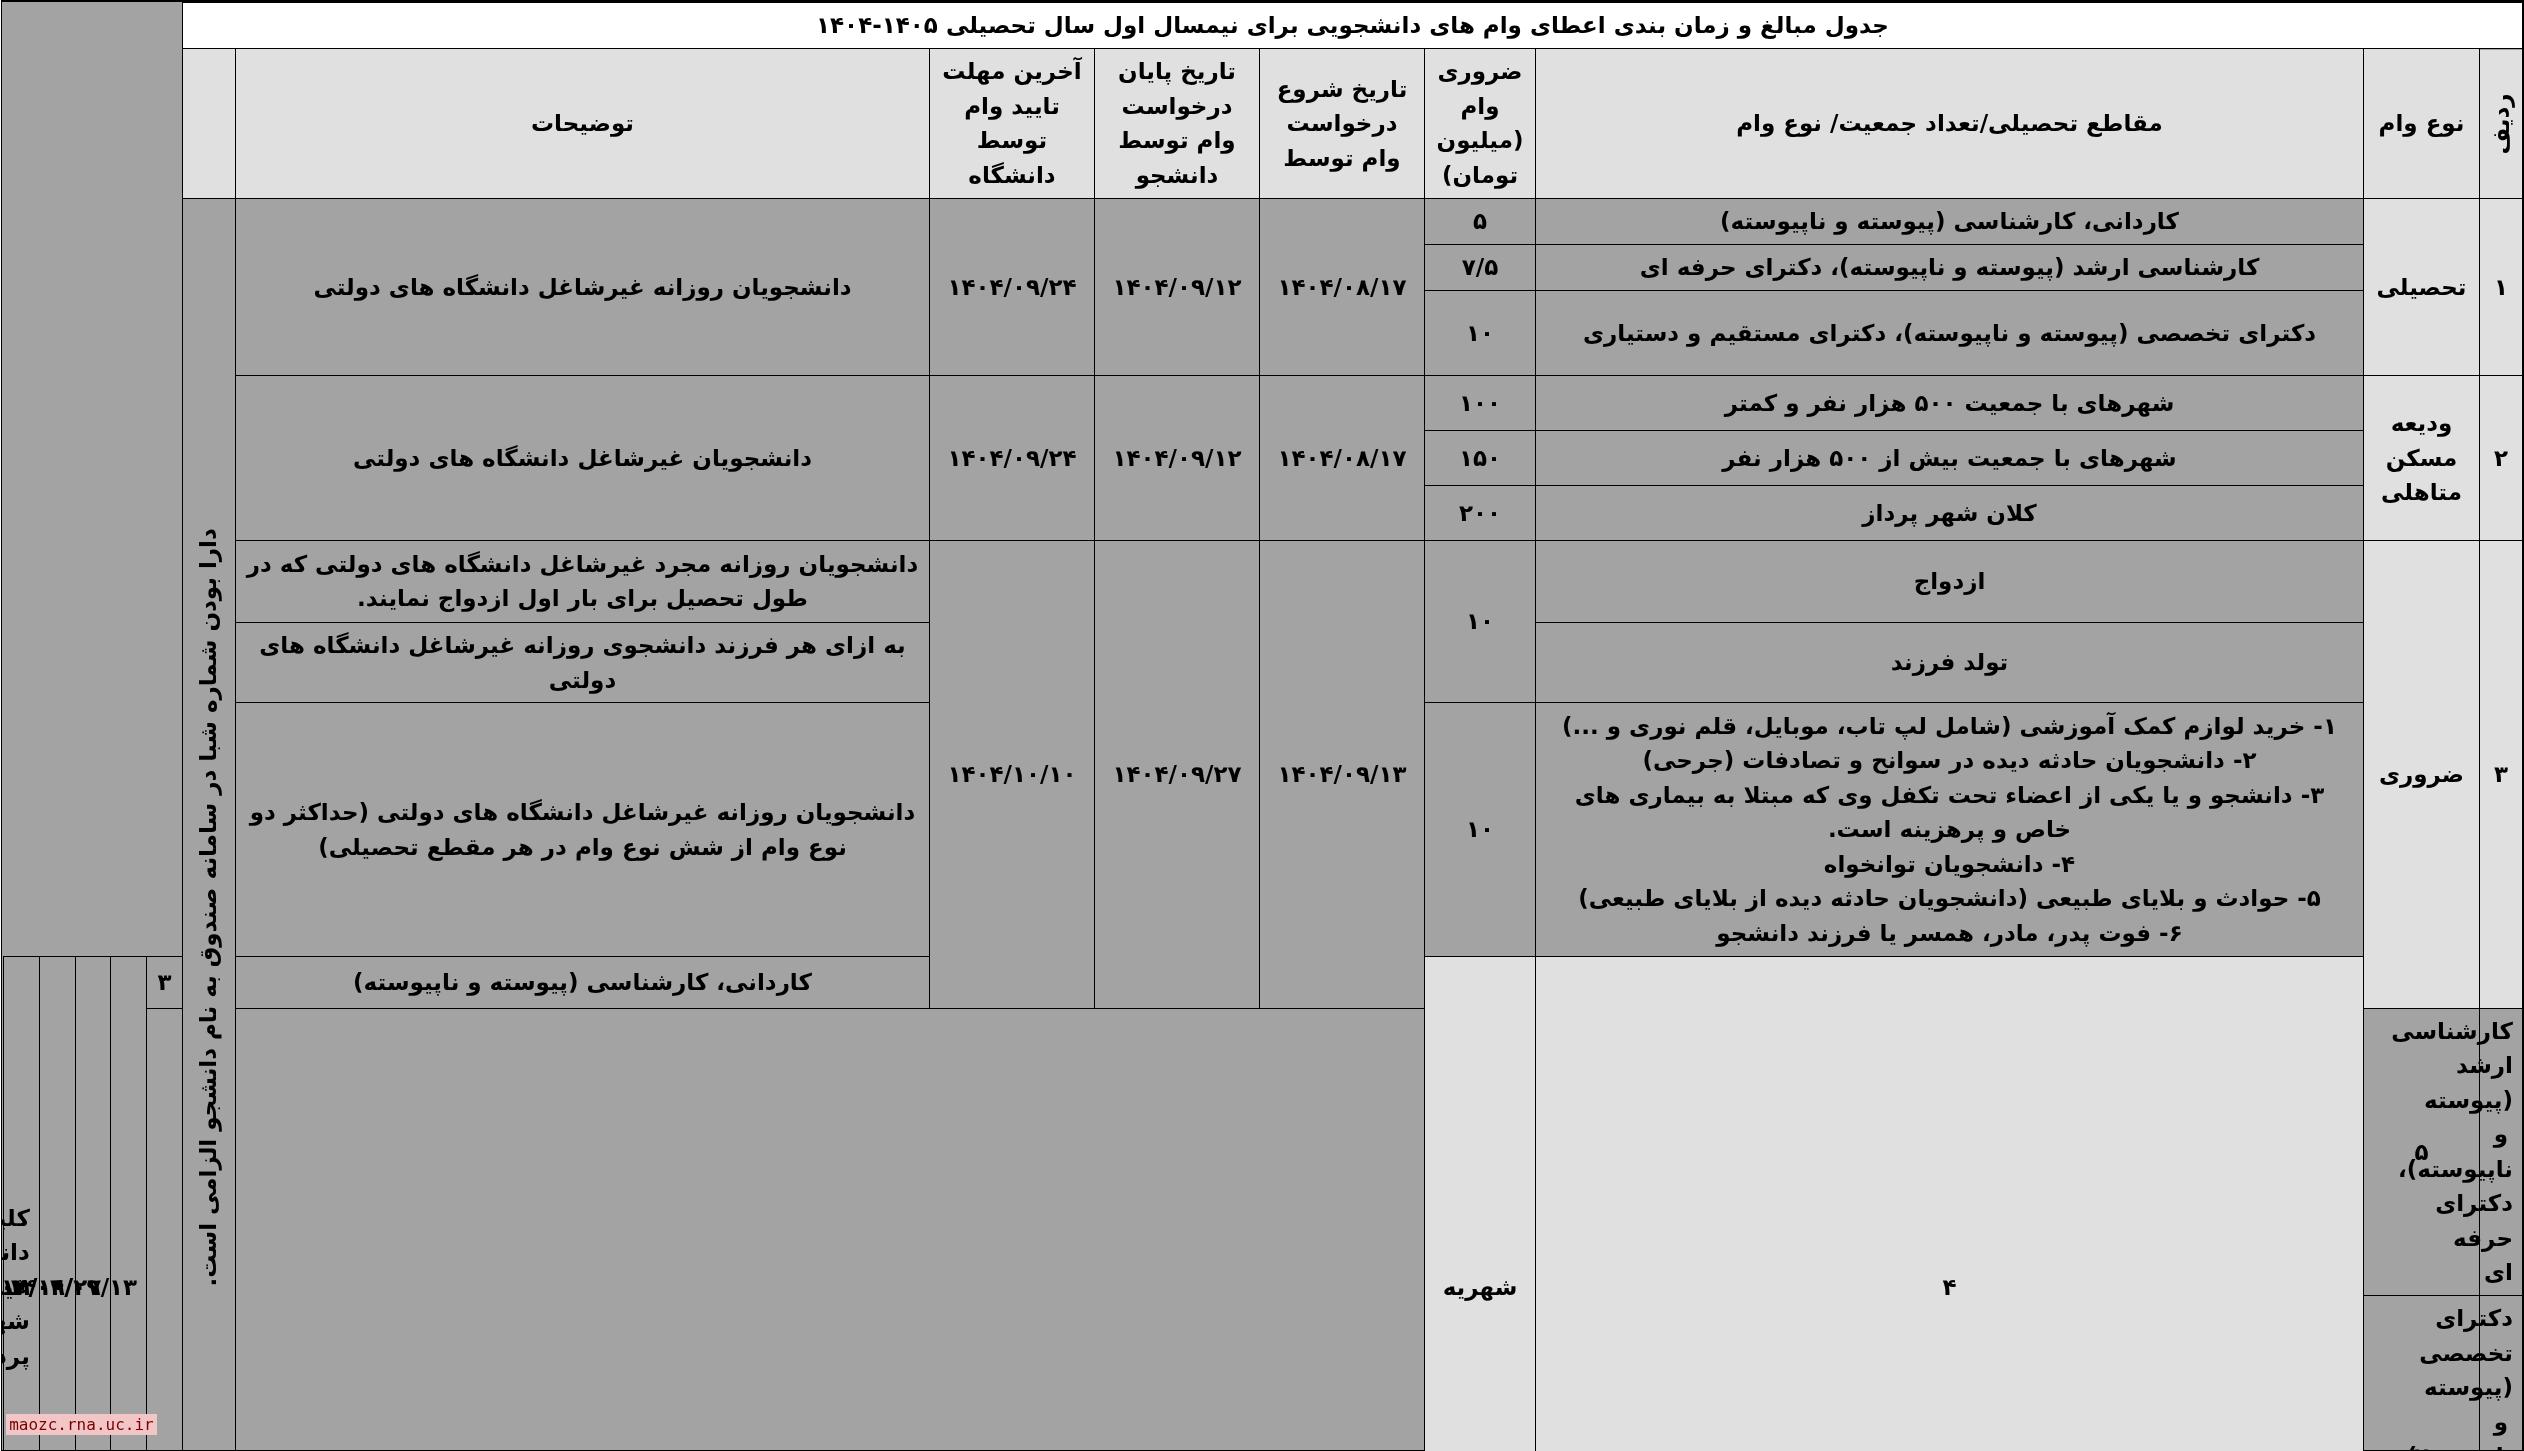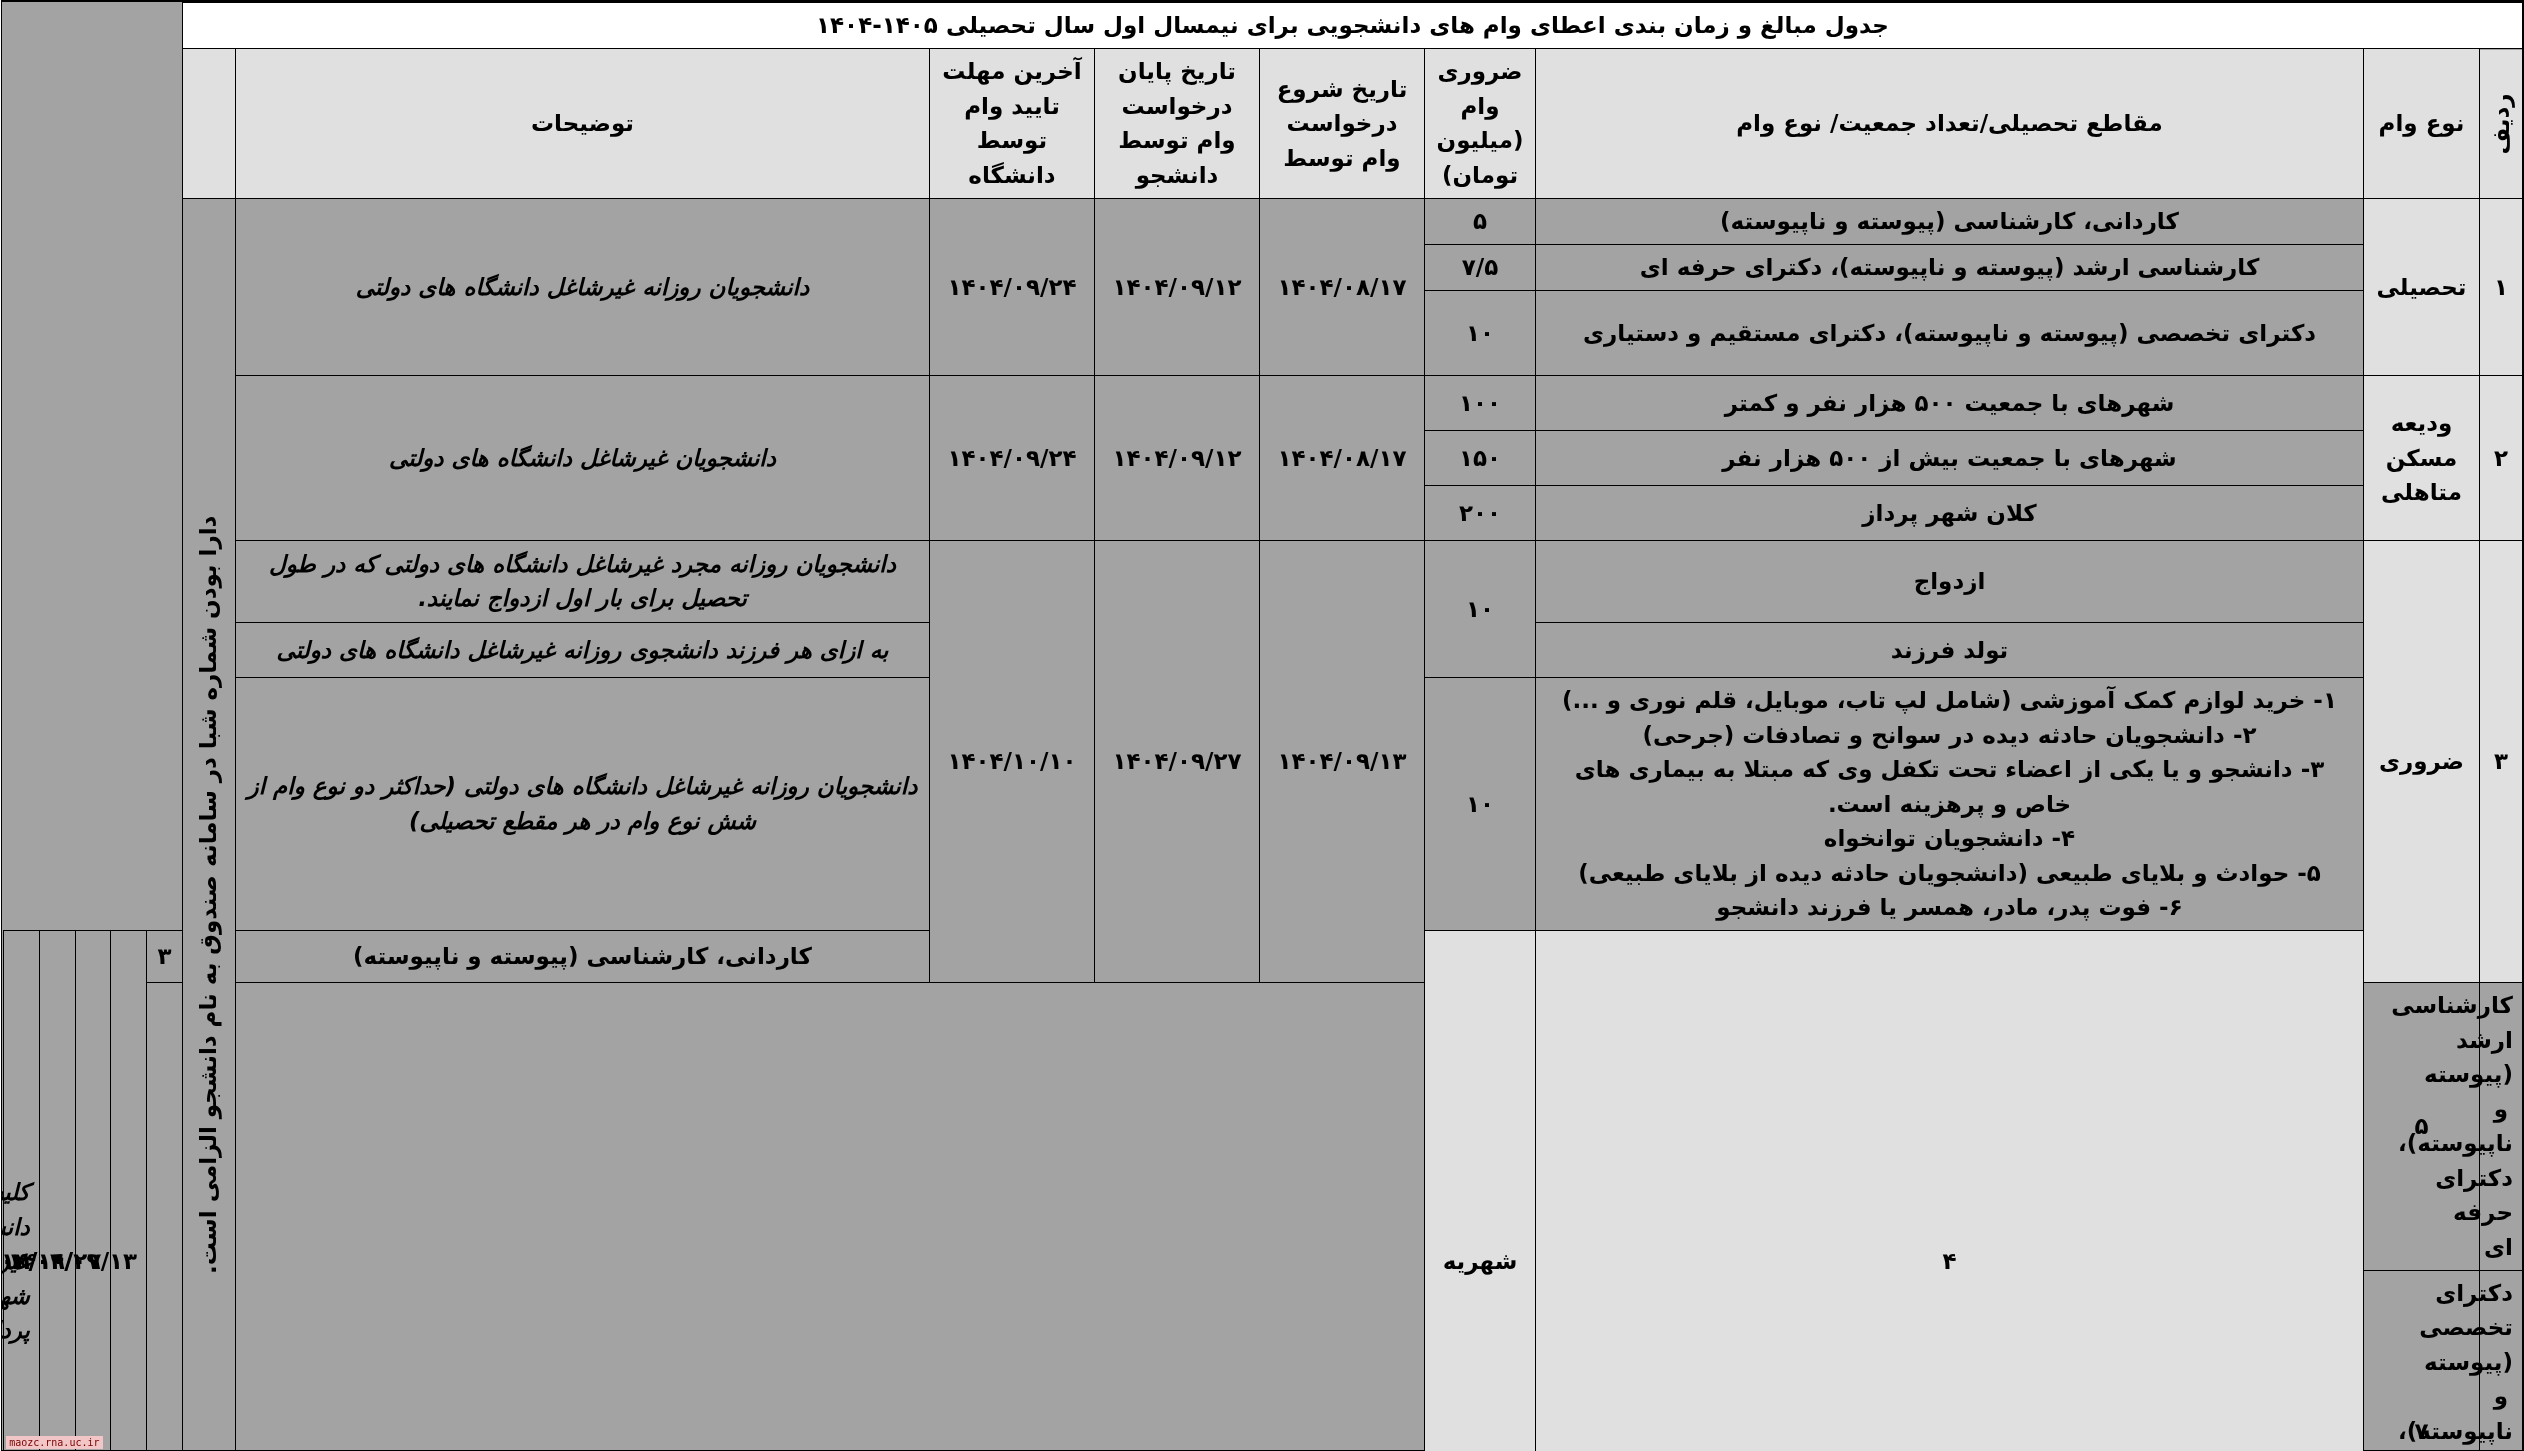--- a/index.html
+++ b/index.html
@@ -78,21 +78,20 @@
   .rownum {
     background: #e0e0e0;
     font-weight: bold;
     font-size: 25px;
   }
   .desc {
     font-weight: bold;
     font-size: 24px;
     line-height: 1.6;
     padding: 9px 16px;
-    font-style: italic;
   }
   .desc-right {
     text-align: right;
   }
   .cat {
     font-weight: bold;
     text-align: right;
     padding-right: 18px;
     font-size: 24px;
     line-height: 1.6;
@@ -109,23 +108,23 @@
   .list-cell {
     text-align: right;
     font-weight: bold;
     font-size: 23px;
     line-height: 1.85;
     padding: 9px 18px;
   }
   .list-cell div { white-space: normal; text-align: center; }
   .watermark {
     position: absolute;
-    bottom: 1px;
+    bottom: 15px;
     left: 3.6px;
-    font-size: 10px;
+    font-size: 16px;
     color: #7a0000;
     background: #f2c6c6;
     padding: 0.9px 3.6px;
     font-family: "DejaVu Sans Mono", monospace;
     letter-spacing: 0px;
   }
 </style>
 </head>
 <body>
 

